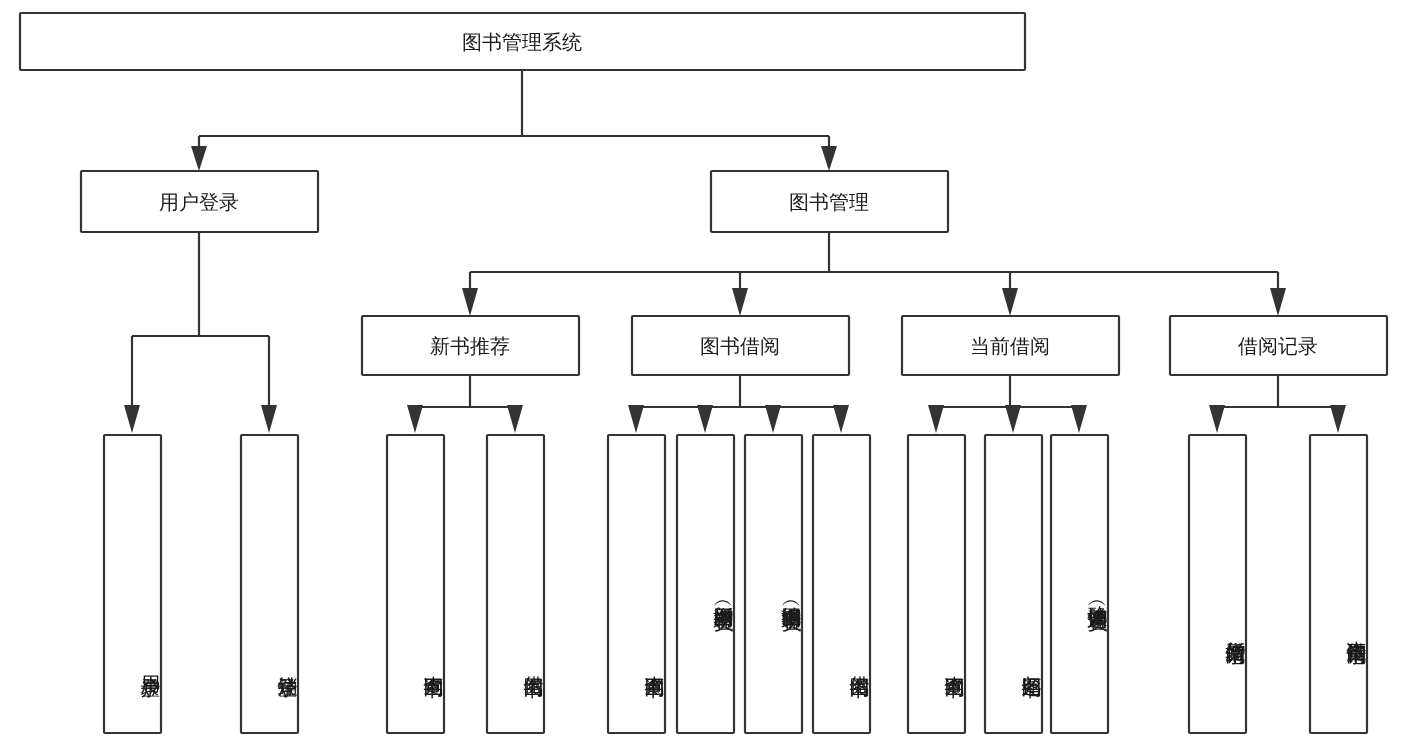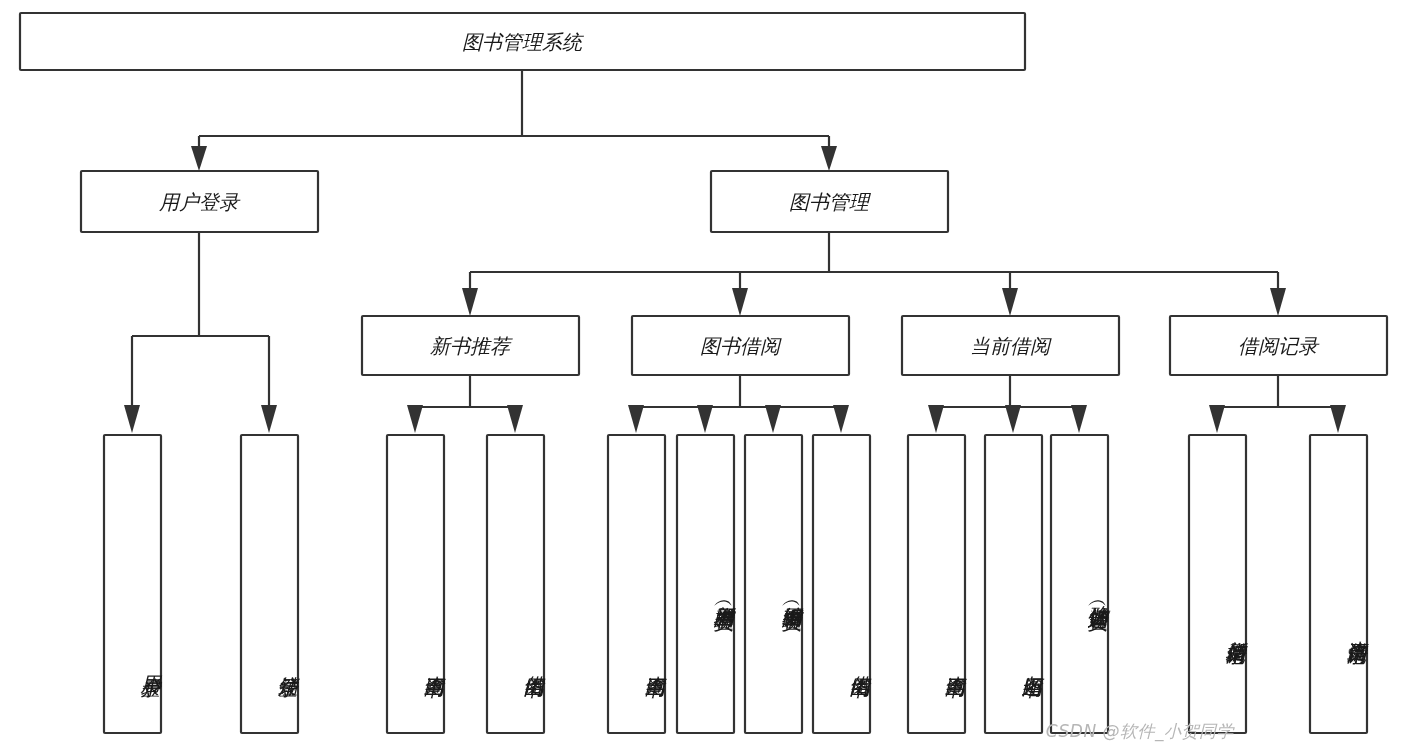--- a/index.html
+++ b/index.html
@@ -10,21 +10,20 @@
   body {
     width: 1405px;
     height: 747px;
     font-family: "DejaVu Sans", "Liberation Sans", sans-serif;
     overflow: hidden;
   }
   #chart-root {
     position: relative;
     width: 1242px;
     height: 747px;
-    font-style: italic;
   }
   svg.diagram {
     position: absolute;
     top: 0;
     left: 0;
     width: 1405px;
     height: 747px;
     display: block;
   }
   .node-rect {
@@ -201,14 +200,13 @@
   <div class="node-label-v" style="left:908px; top:435px; width:57px; height:298px; padding-top:78px;">查询图书</div>
 
   <div class="node-label-v" style="left:985px; top:435px; width:57px; height:298px; padding-top:78px;">归还图书</div>
 
   <div class="node-label-v" style="left:1051px; top:435px; width:57px; height:298px; padding-top:10px;">确认归还（管理员）</div>
 
   <div class="node-label-v" style="left:1189px; top:435px; width:57px; height:298px; padding-top:44px;">新增借阅记录</div>
 
   <div class="node-label-v" style="left:1310px; top:435px; width:57px; height:298px; padding-top:44px;">查询借阅记录</div>
 
-  <div class="watermark">CSDN @软件_小贺同学</div>
 </div>
 
 </body></html>

